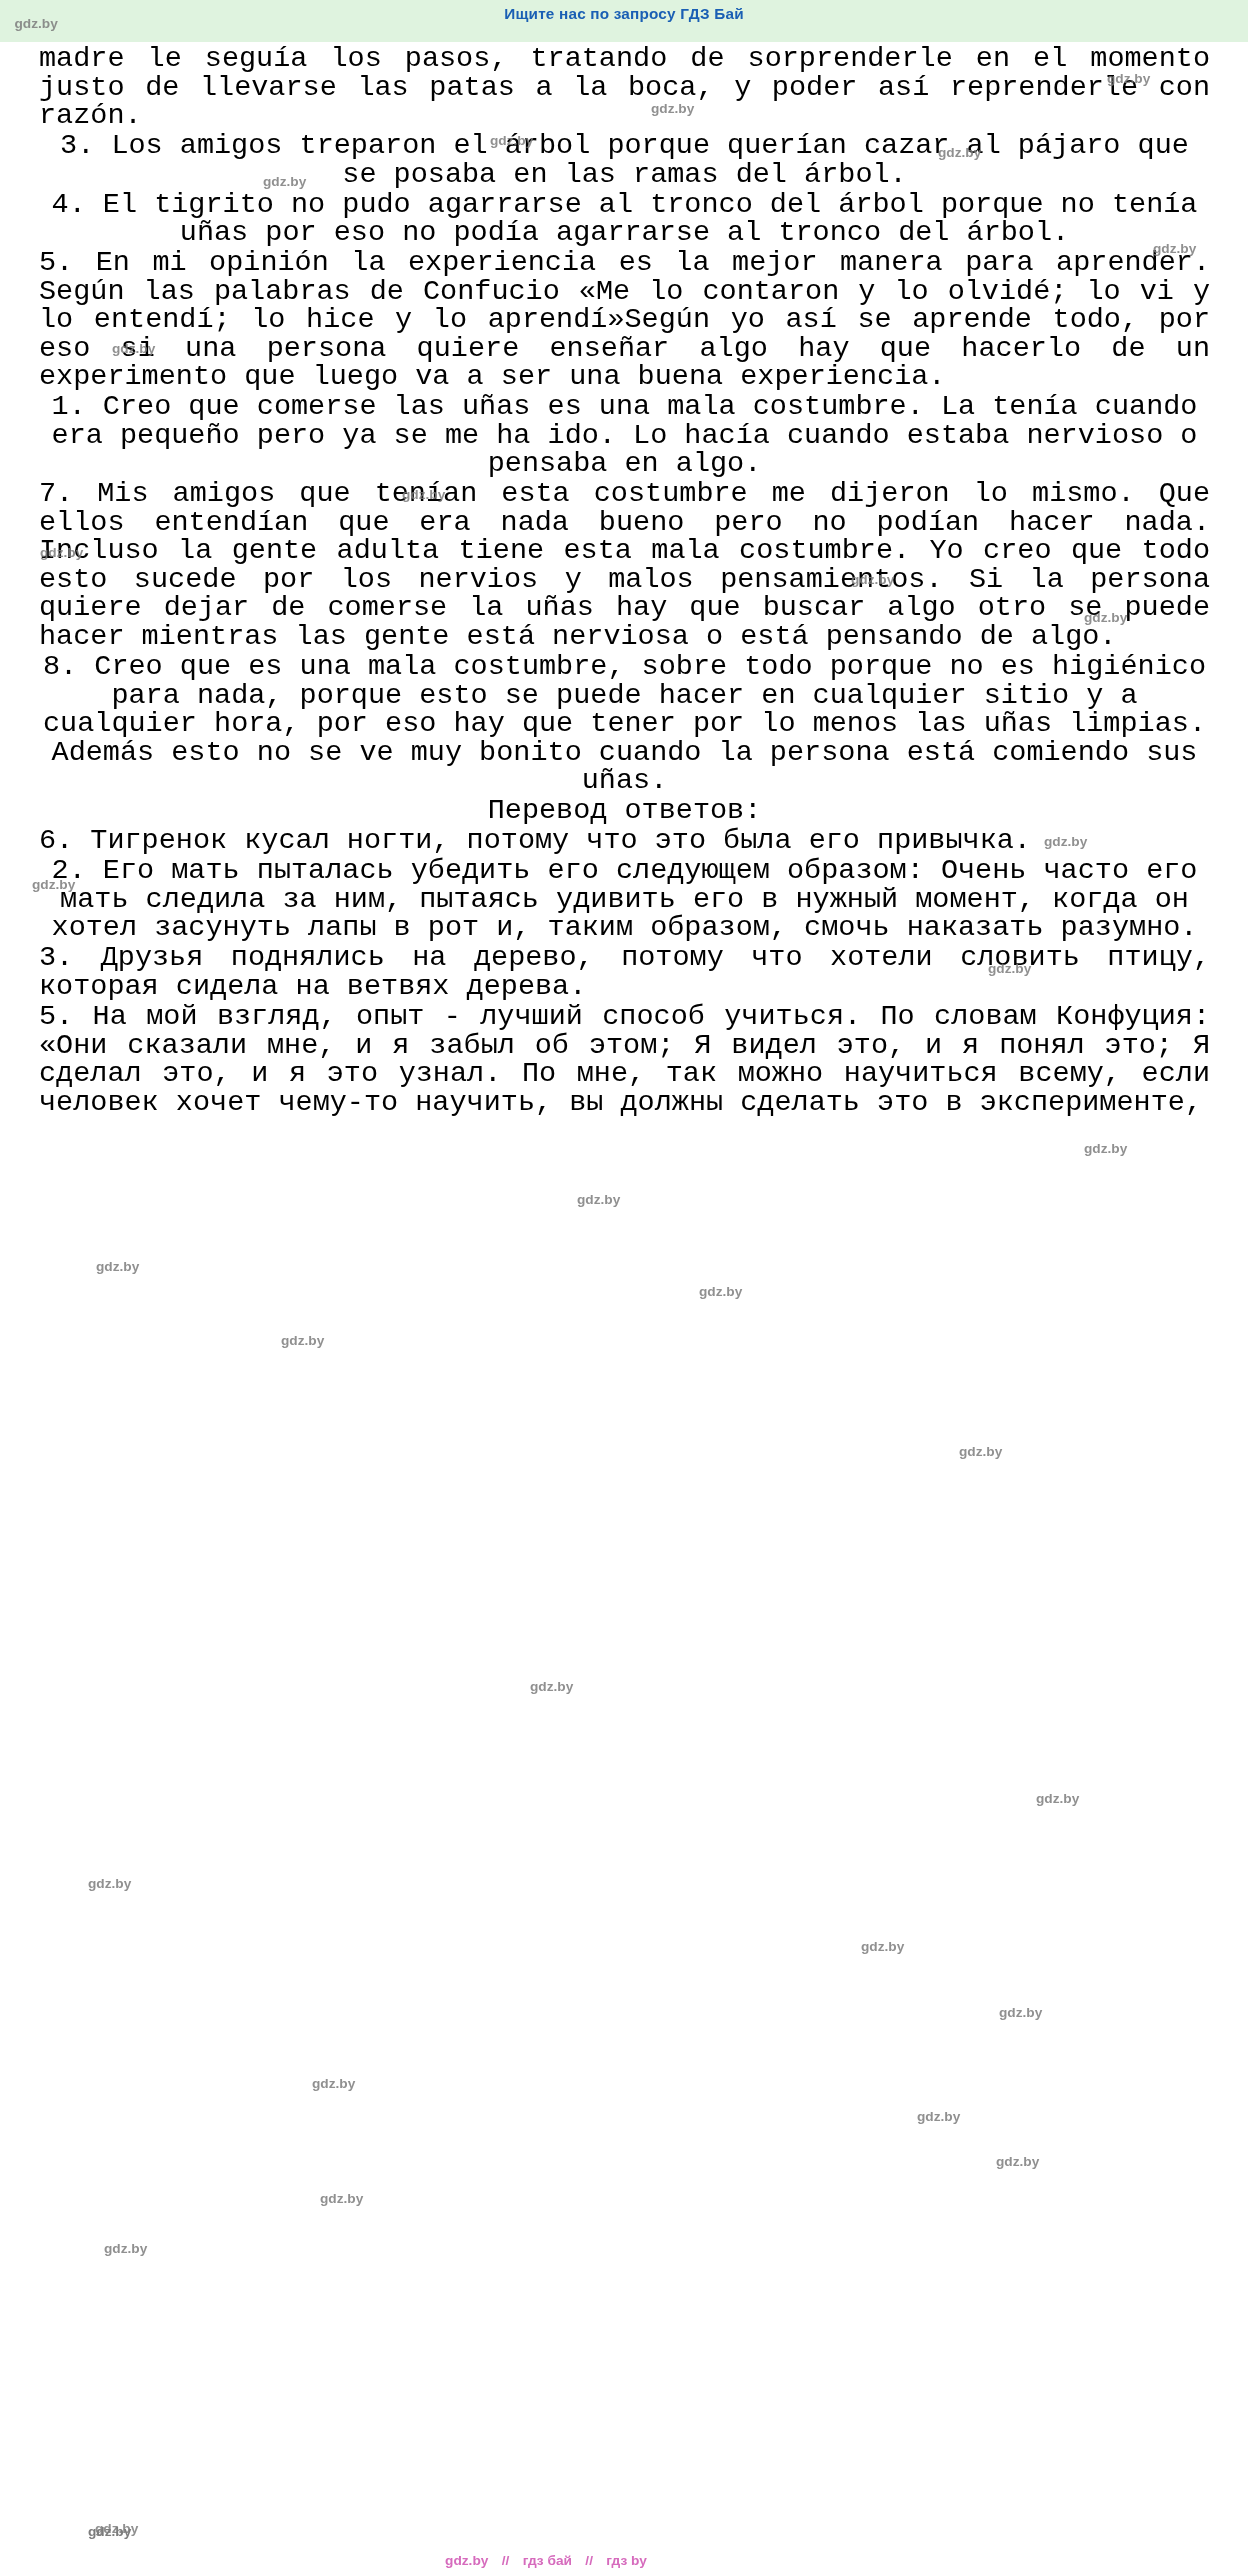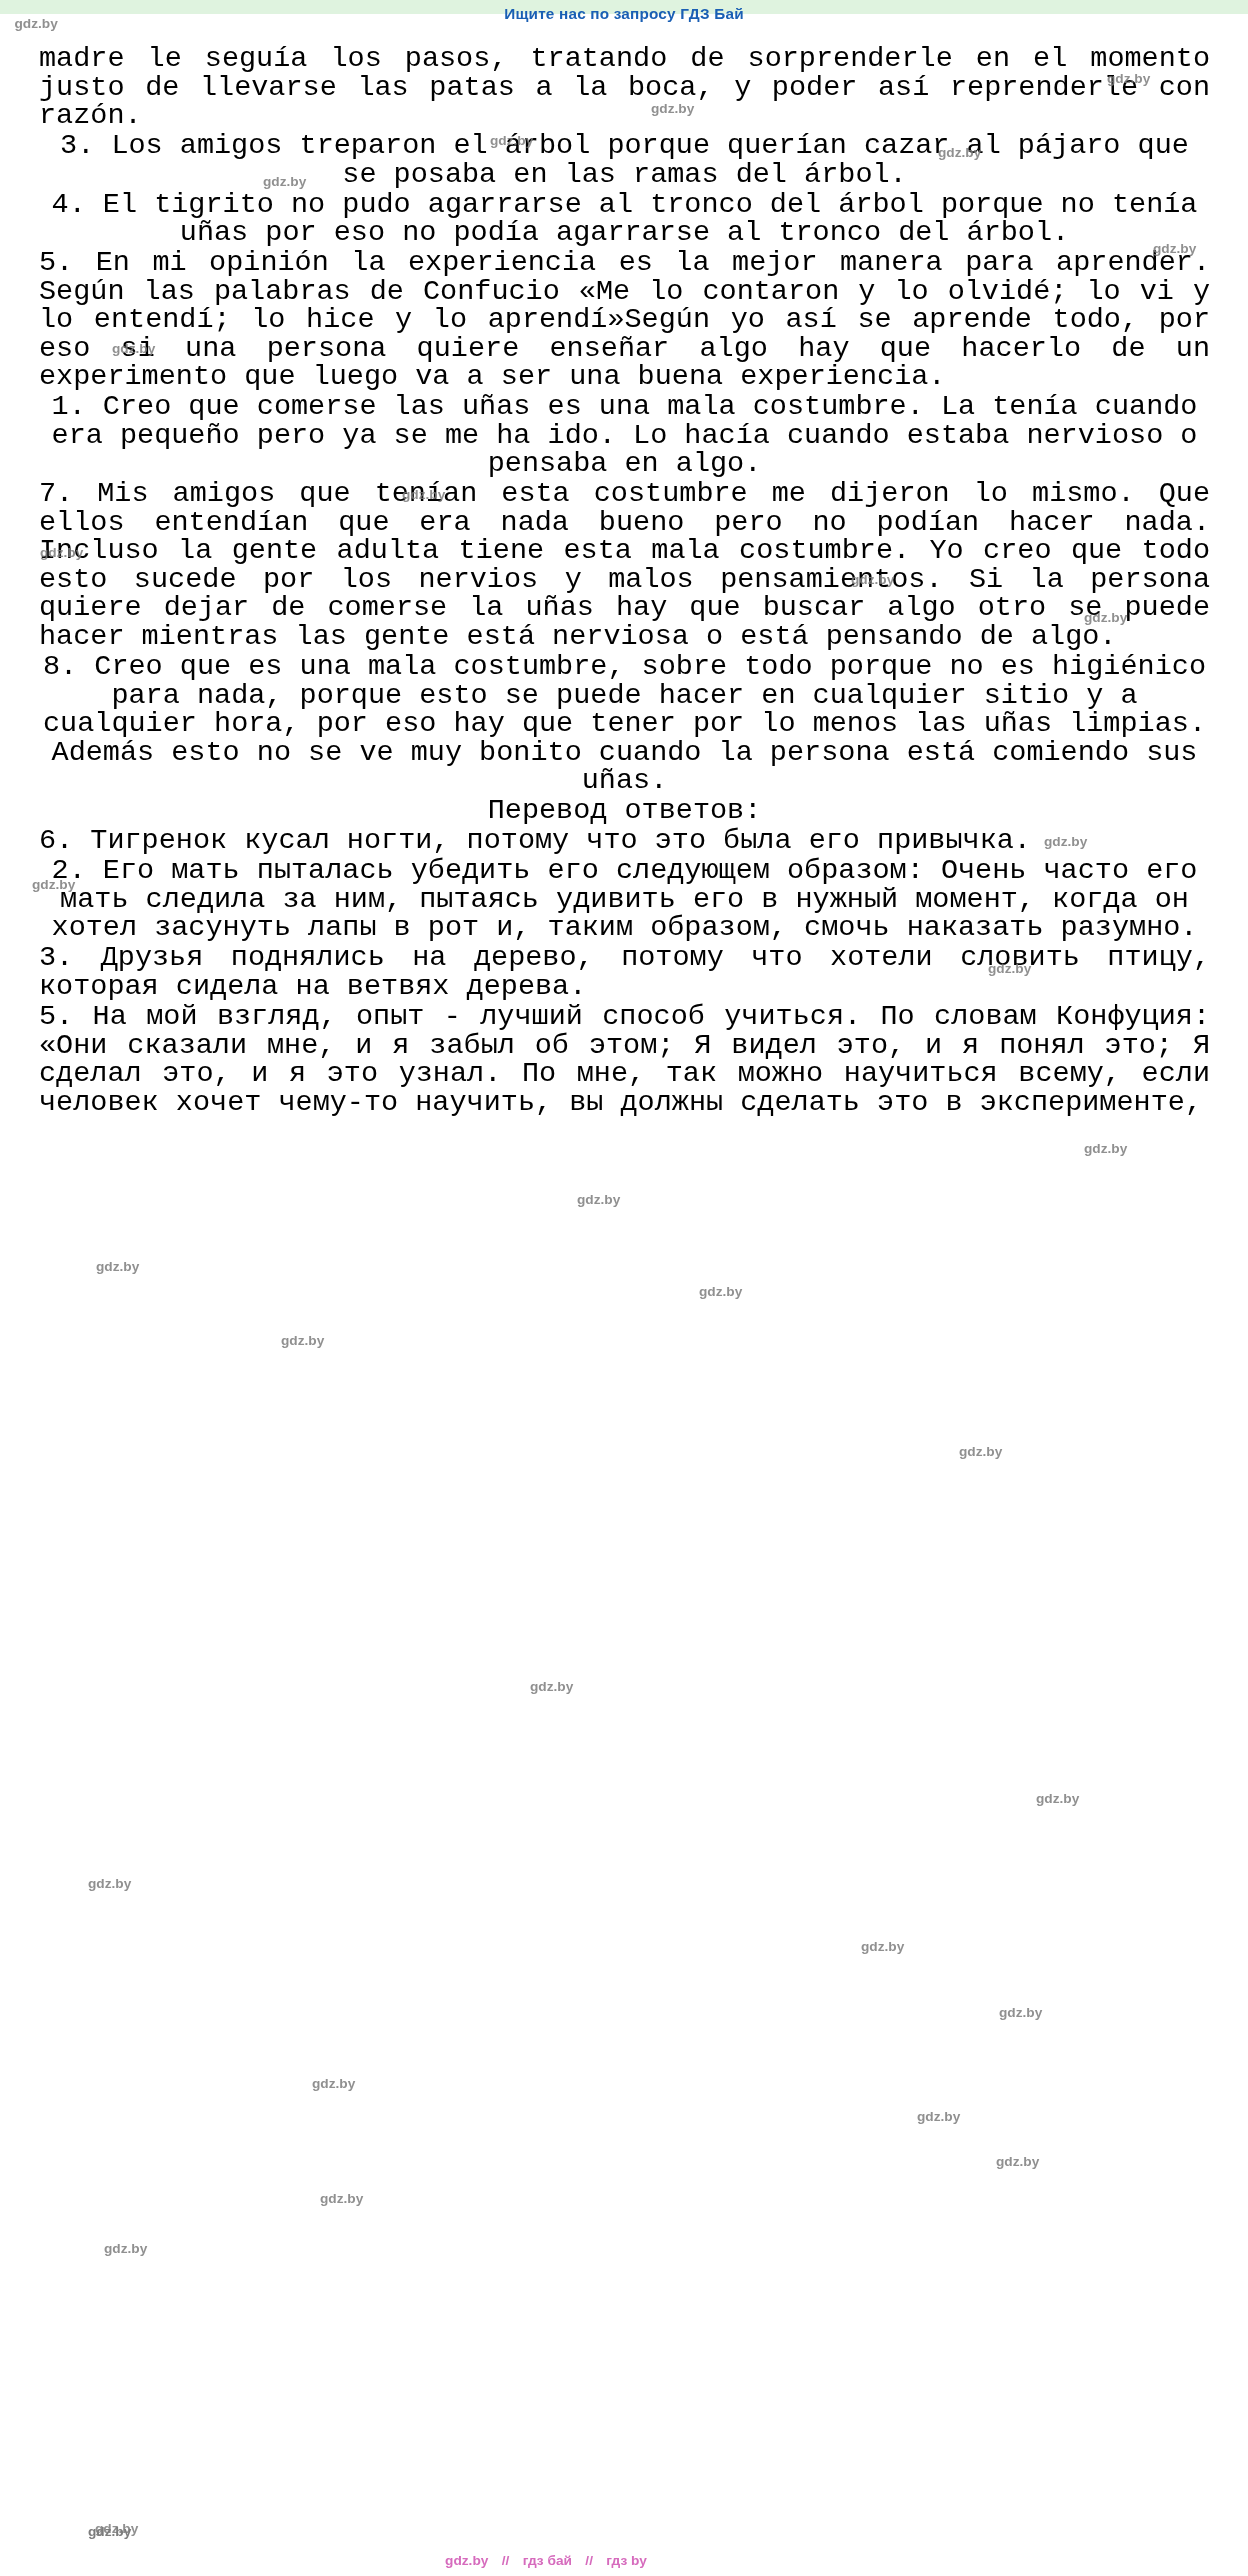--- a/index.html
+++ b/index.html
@@ -20,21 +20,21 @@
     width: 1248px;
     height: 2576px;
     box-sizing: border-box;
     padding: 0;
   }
   .top-banner {
     position: absolute;
     top: 0;
     left: 0;
     width: 1248px;
-    height: 14px;
+    height: 42px;
     background: #dff3df;
     text-align: center;
   }
   .top-banner-text {
     display: inline-block;
     font-family: "Liberation Sans", sans-serif;
     font-size: 15.3px;
     font-weight: bold;
     color: #1a5fb4;
     line-height: 27px;

